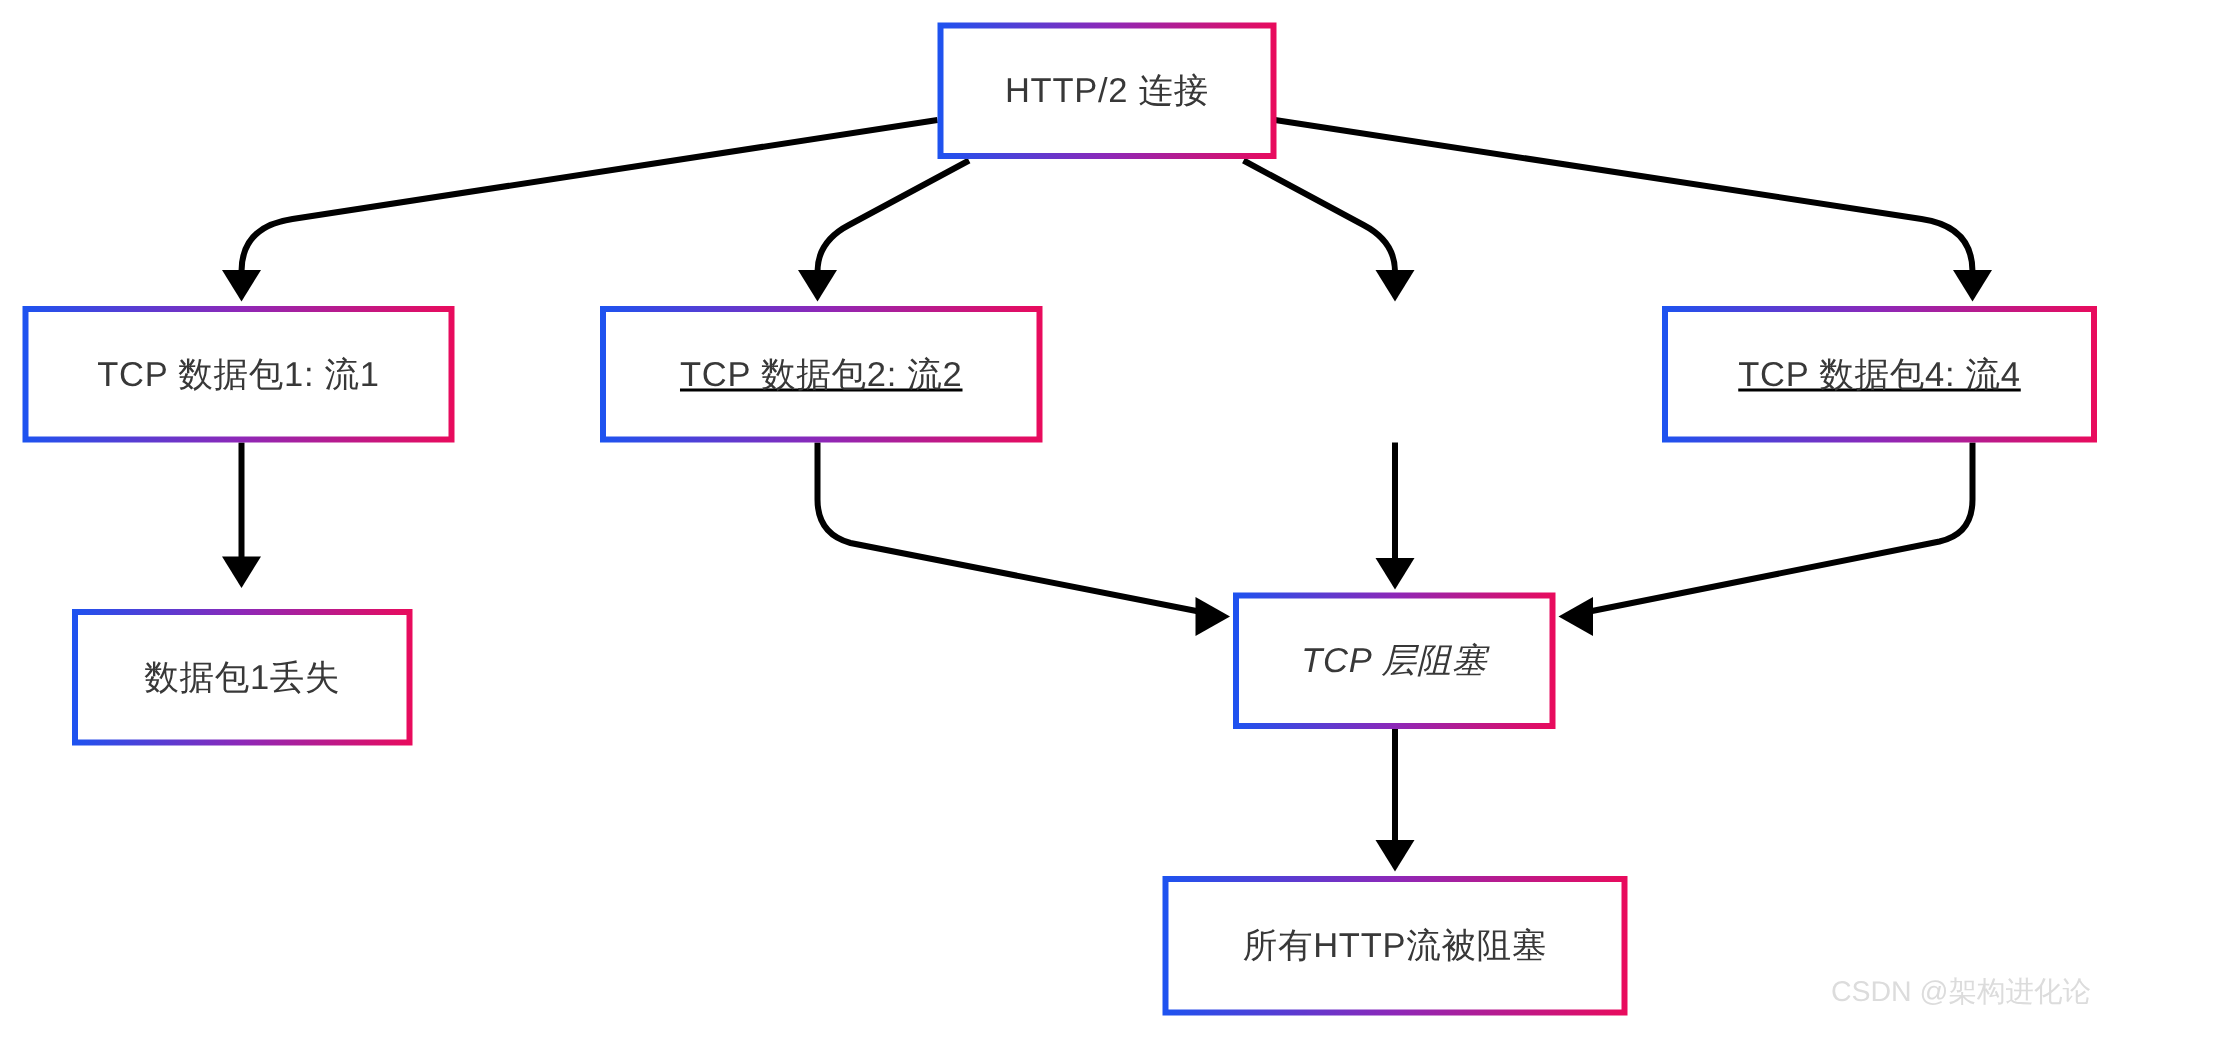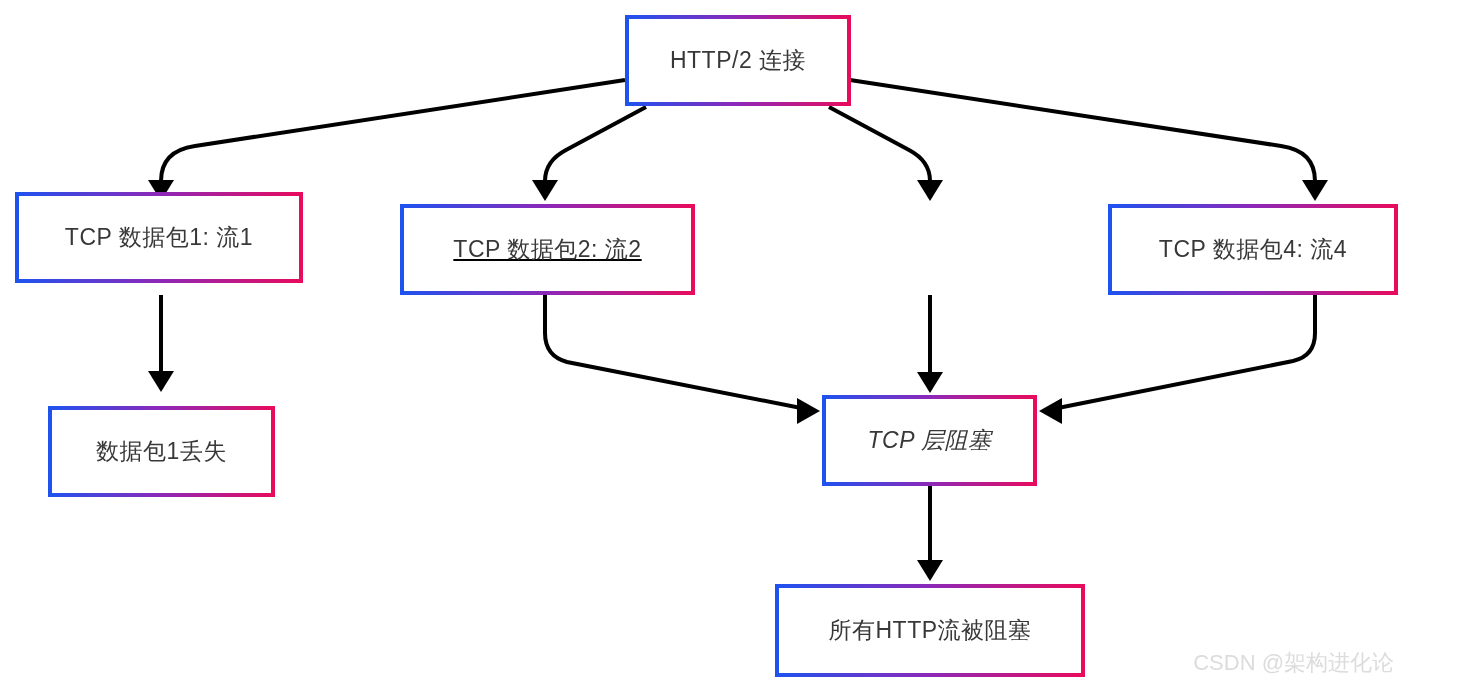--- a/index.html
+++ b/index.html
@@ -48,31 +48,31 @@
   .node-label {
     color: #383838;
     font-size: 23px;
     letter-spacing: 0.5px;
     white-space: nowrap;
   }
   .watermark {
     position: absolute;
     top: 648px;
     right: 8px;
-    font-size: 22px;
+    font-size: 19px;
     color: #dcdcdc;
     text-shadow: 1px 1px 0 #ffffff;
     white-space: nowrap;
   }
   
   #node-http2       { left: 625px;  top: 15px;  width: 226px; height: 91px; }
-  #node-tcp1        { left: 15px;   top: 192px; width: 288px; height: 91px; }
+  #node-tcp1        { left: 15px;   top: 204px; width: 288px; height: 91px; }
   #node-tcp2        { left: 400px;  top: 204px; width: 295px; height: 91px; text-decoration: underline; }
   #node-tcp3        { left: 785px;  top: 204px; width: 290px; height: 91px; }
-  #node-tcp4        { left: 1108px; top: 204px; width: 290px; height: 91px; }
+  #node-tcp4        { left: 1108px; top: 204px; width: 290px; height: 91px; text-decoration: underline; }
   #node-lost        { left: 48px;   top: 394px; width: 227px; height: 91px; margin-top: 12px; }
   #node-block       { left: 822px;  top: 395px; width: 215px; height: 91px; font-style: italic; }
   #node-all-blocked { left: 775px;  top: 584px; width: 310px; height: 93px; }
 </style>
 </head>
 <body>
 
 <div id="stage">
 
   <svg id="edges-layer" viewBox="0 0 1475 692" xmlns="http://www.w3.org/2000/svg">

